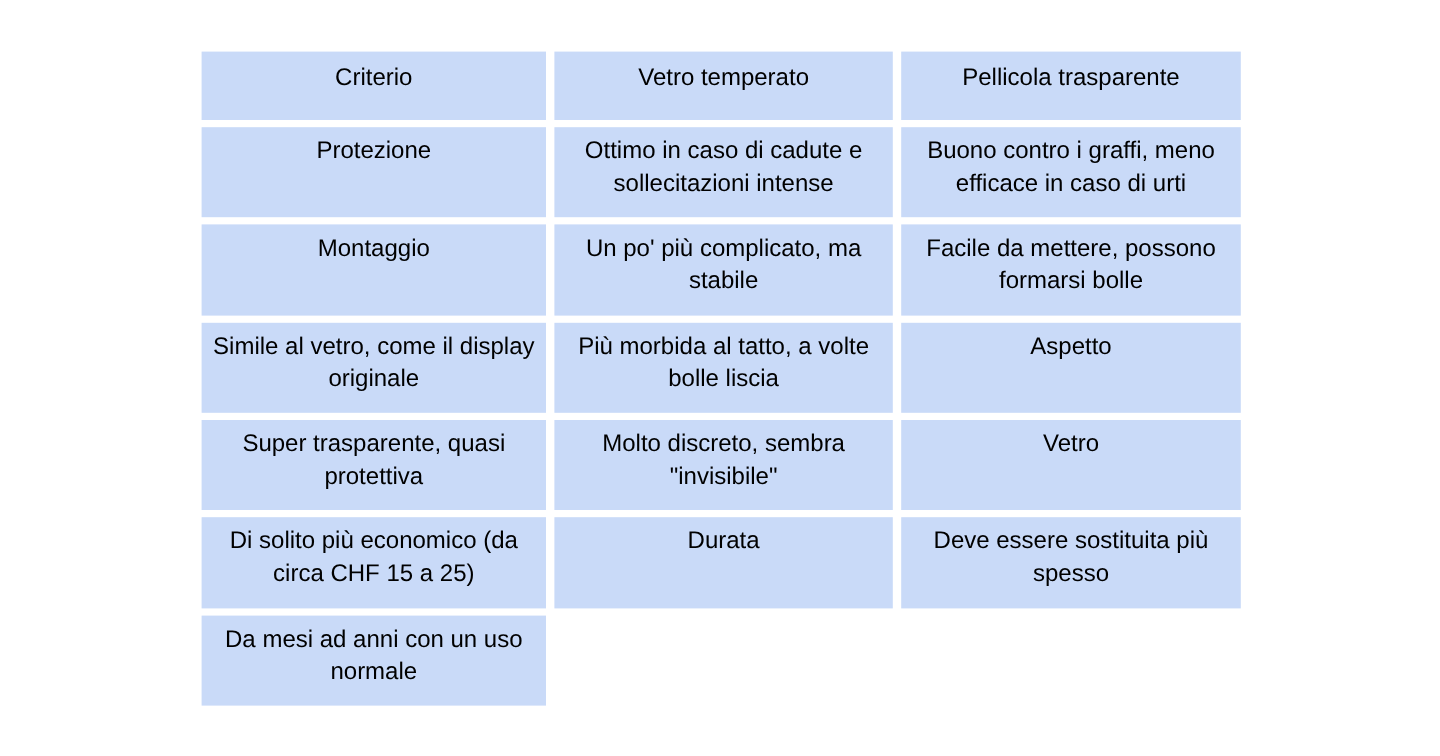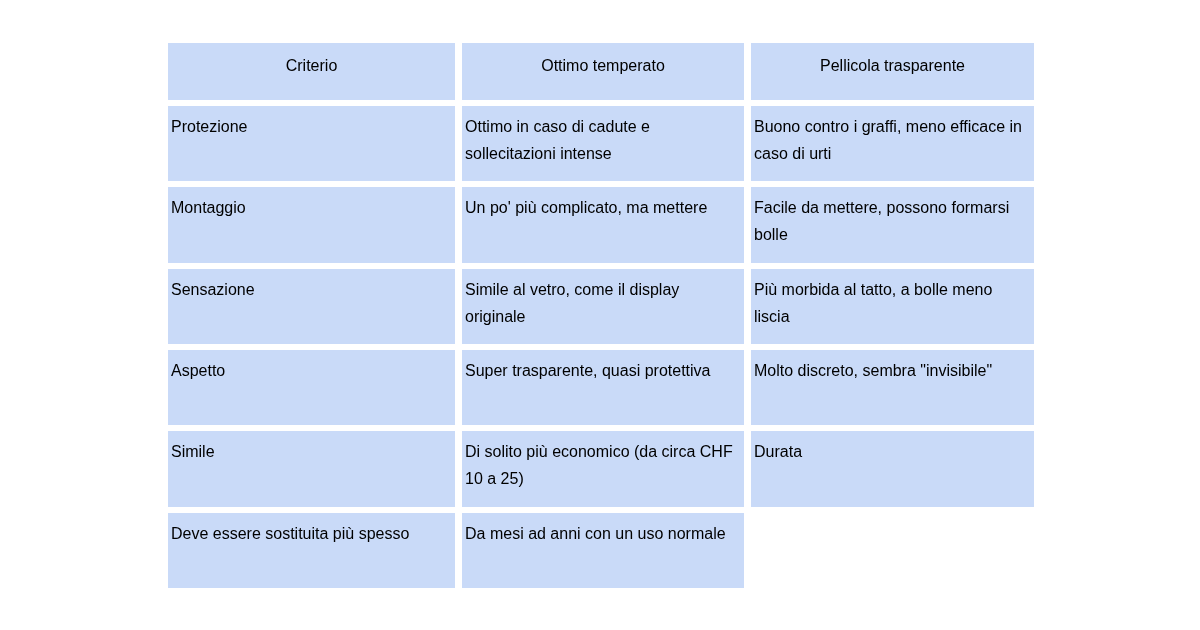--- a/index.html
+++ b/index.html
@@ -19,57 +19,56 @@
     height: 545px;
     display: grid;
     grid-template-columns: 287px 282px 283px;
     grid-template-rows: 57px repeat(6, 1fr);
     column-gap: 7px;
     row-gap: 6px;
     background: #ffffff;
   }
   .cell {
     background: #c9daf8;
-    font-size: 16px;
+    font-size: 20px;
     line-height: 27px;
     overflow: hidden;
   }
   .cell.header {
     text-align: center;
     padding-top: 9px;
   }
   .cell.body {
-    text-align: left;
+    text-align: center;
     padding: 7px 3px 0 3px;
   }
 </style>
 </head>
 <body>
 
 <div class="comparison-table">
 
   <div class="cell header">Criterio</div>
-  <div class="cell header">Ottimo temperato</div>
+  <div class="cell header">Vetro temperato</div>
   <div class="cell header">Pellicola trasparente</div>
 
   <div class="cell body">Protezione</div>
   <div class="cell body">Ottimo in caso di cadute e sollecitazioni intense</div>
   <div class="cell body">Buono contro i graffi, meno efficace in caso di urti</div>
 
   <div class="cell body">Montaggio</div>
-  <div class="cell body">Un po' più complicato, ma mettere</div>
+  <div class="cell body">Un po' più complicato, ma stabile</div>
   <div class="cell body">Facile da mettere, possono formarsi bolle</div>
 
-  <div class="cell body">Sensazione</div>
   <div class="cell body">Simile al vetro, come il display originale</div>
-  <div class="cell body">Più morbida al tatto, a bolle meno liscia</div>
+  <div class="cell body">Più morbida al tatto, a volte bolle liscia</div>
 
   <div class="cell body">Aspetto</div>
   <div class="cell body">Super trasparente, quasi protettiva</div>
   <div class="cell body">Molto discreto, sembra "invisibile"</div>
 
-  <div class="cell body">Simile</div>
-  <div class="cell body">Di solito più economico (da circa CHF 10 a 25)</div>
+  <div class="cell body">Vetro</div>
+  <div class="cell body">Di solito più economico (da circa CHF 15 a 25)</div>
 
   <div class="cell body">Durata</div>
   <div class="cell body">Deve essere sostituita più spesso</div>
   <div class="cell body">Da mesi ad anni con un uso normale</div>
 </div>
 
 </body></html>

